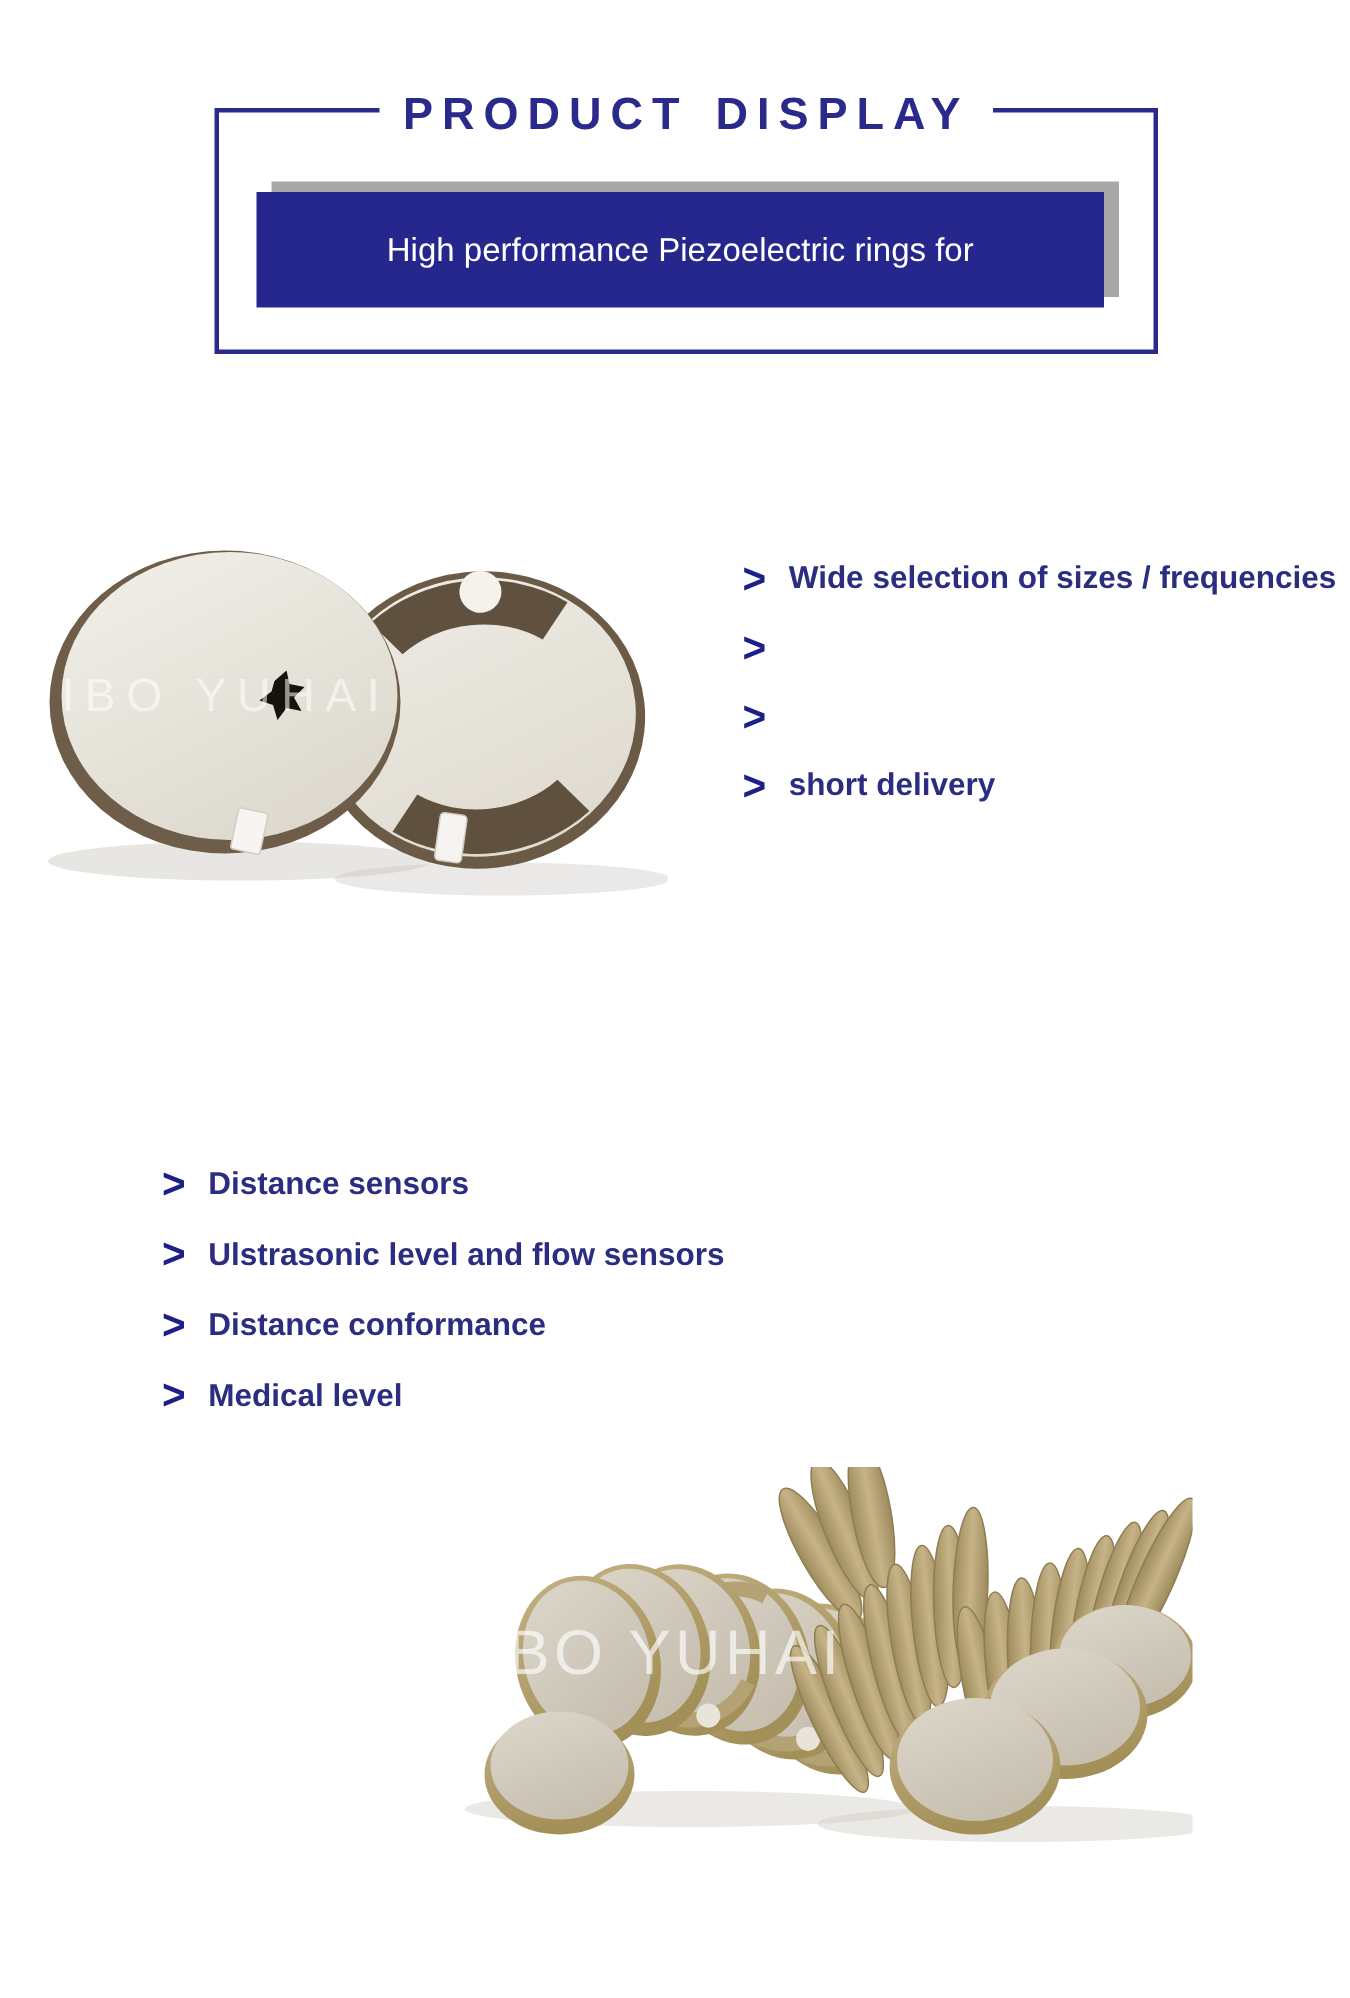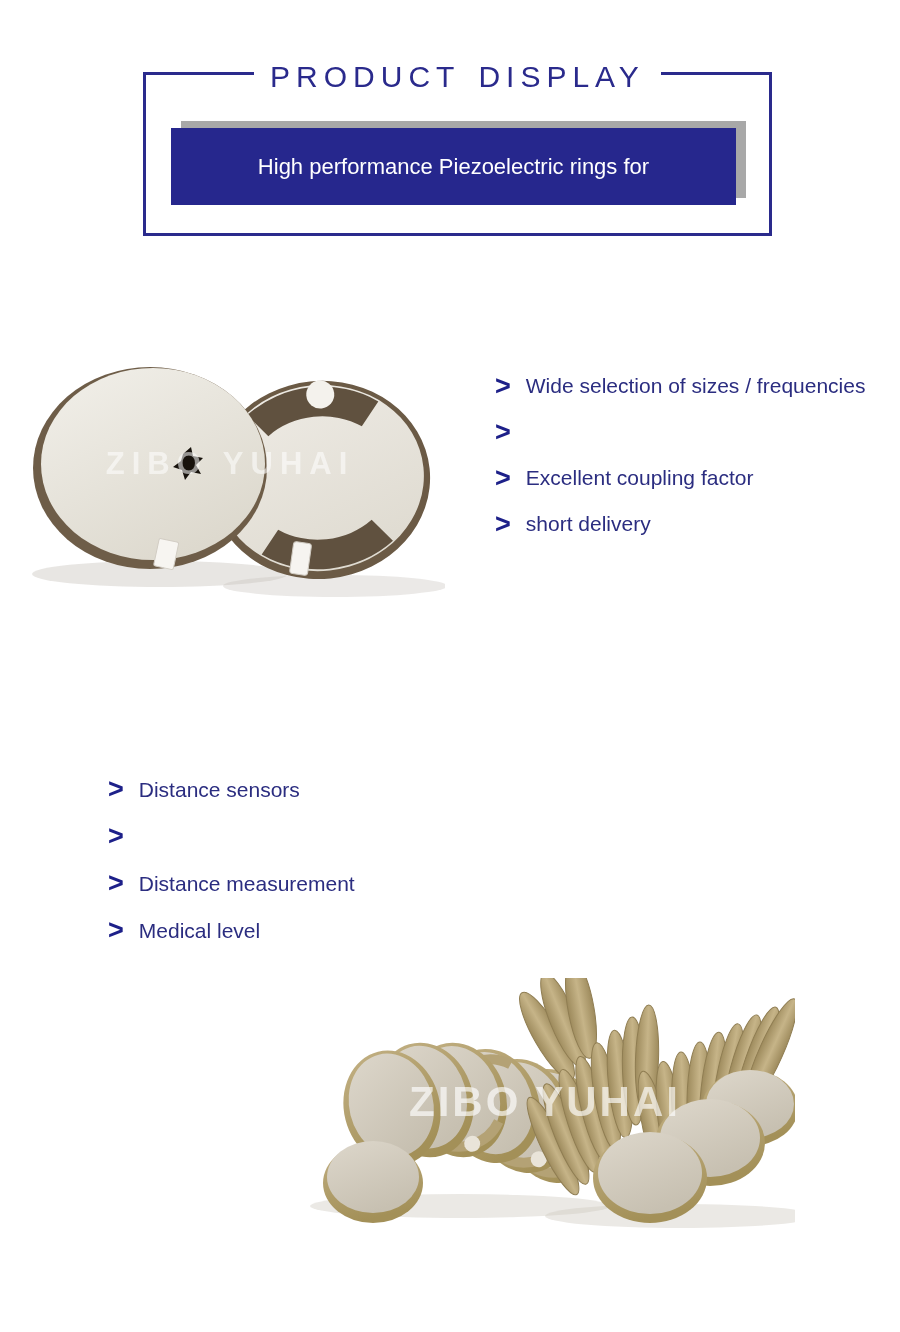--- a/index.html
+++ b/index.html
@@ -32,21 +32,21 @@
   }
   .page-title span {
     display: inline-block;
     background: #ffffff;
     padding: 0 16px;
     font-variant: small-caps;
     text-transform: lowercase;
     font-size: 43px;
     letter-spacing: 6px;
     color: #2a2a8c;
-    font-weight: 400;
+    font-weight: 700;
   }
   .banner {
     position: absolute;
     left: 171px; top: 128px;
     width: 565px; height: 77px;
     background: #26278d;
     box-shadow: 10px -7px 0 0 #a8a8a8;
     z-index: 3;
     display: flex;
     flex-direction: column;
@@ -69,20 +69,21 @@
     color: #1d2089;
     font-size: 27px;
     font-weight: bold;
     line-height: 1;
     transform: scaleY(1.05);
   }
   .bullet-label {
     color: #2b2d80;
     font-size: 21px;
     white-space: nowrap;
+    font-weight: bold;
   }
   .features-list {
     position: absolute;
     left: 495px; top: 363px;
   }
   .applications-list {
     position: absolute;
     left: 108px; top: 766px;
   }
   .applications-list .bullet-row { height: 47px; }
@@ -94,22 +95,22 @@
     width: 430px; height: 245px;
   }
   .photo2 {
     position: absolute;
     left: 295px; top: 978px;
     width: 500px; height: 255px;
   }
   .watermark {
     position: absolute;
     left: 0; right: 0;
-    text-align: center;
-    font-weight: bold;
+    text-align: left;
+    font-weight: normal;
     color: rgba(255,255,255,0.55);
     pointer-events: none;
     white-space: nowrap;
     z-index: 4;
   }
   .photo1 .watermark {
     top: 88px;
     font-size: 31px;
     letter-spacing: 7px;
   }
@@ -177,39 +178,39 @@
   <div class="features-list">
     <div class="bullet-row">
       <span class="chevron">&gt;</span>
       <span class="bullet-label">Wide selection of sizes / frequencies</span>
     </div>
     <div class="bullet-row">
       <span class="chevron">&gt;</span>
     </div>
     <div class="bullet-row">
       <span class="chevron">&gt;</span>
-      <span class="bullet-label">Excellent coupling factor</span>
     </div>
     <div class="bullet-row">
       <span class="chevron">&gt;</span>
       <span class="bullet-label">short delivery</span>
     </div>
   </div>
 
   <div class="applications-list">
     <div class="bullet-row">
       <span class="chevron">&gt;</span>
       <span class="bullet-label">Distance sensors</span>
     </div>
     <div class="bullet-row">
       <span class="chevron">&gt;</span>
-    </div>
-    <div class="bullet-row">
-      <span class="chevron">&gt;</span>
-      <span class="bullet-label">Distance measurement</span>
+      <span class="bullet-label">Ulstrasonic level and flow sensors</span>
+    </div>
+    <div class="bullet-row">
+      <span class="chevron">&gt;</span>
+      <span class="bullet-label">Distance conformance</span>
     </div>
     <div class="bullet-row">
       <span class="chevron">&gt;</span>
       <span class="bullet-label">Medical level</span>
     </div>
   </div>
 
   <div class="photo2">
     <svg viewBox="0 0 500 255" width="500" height="255">
       <defs>

